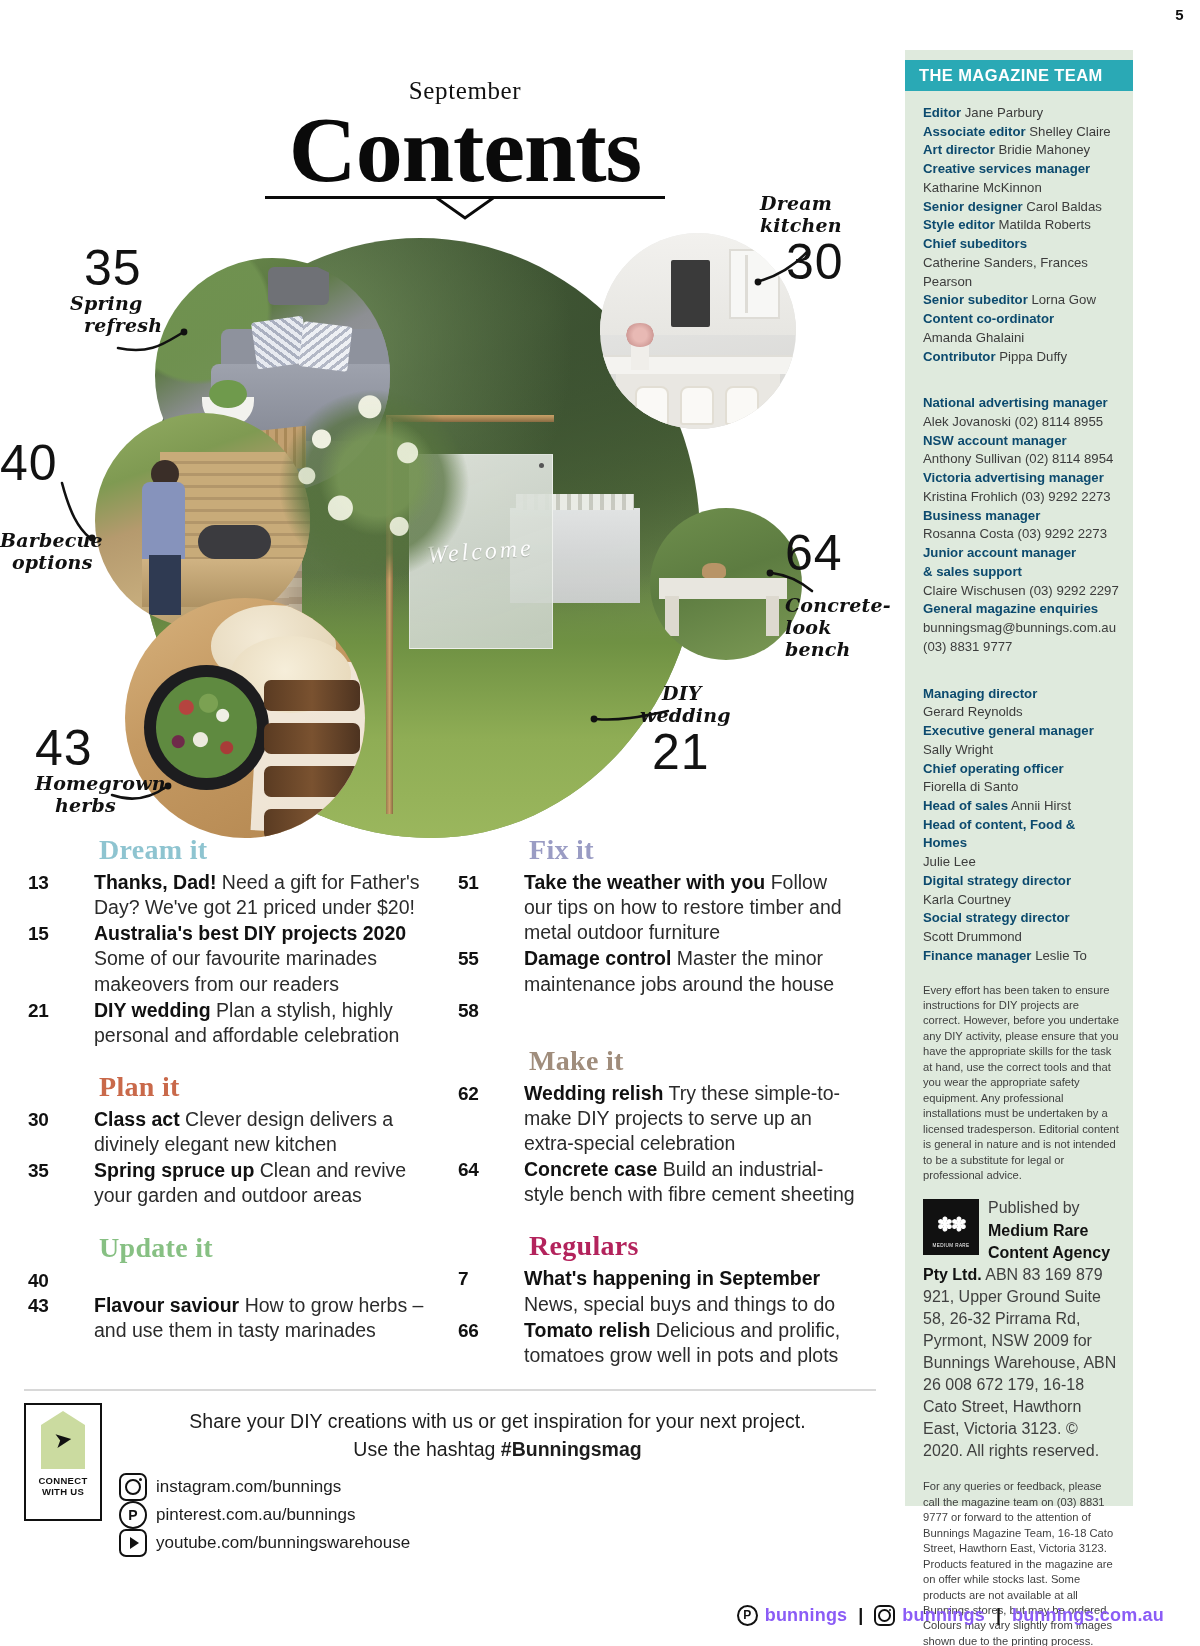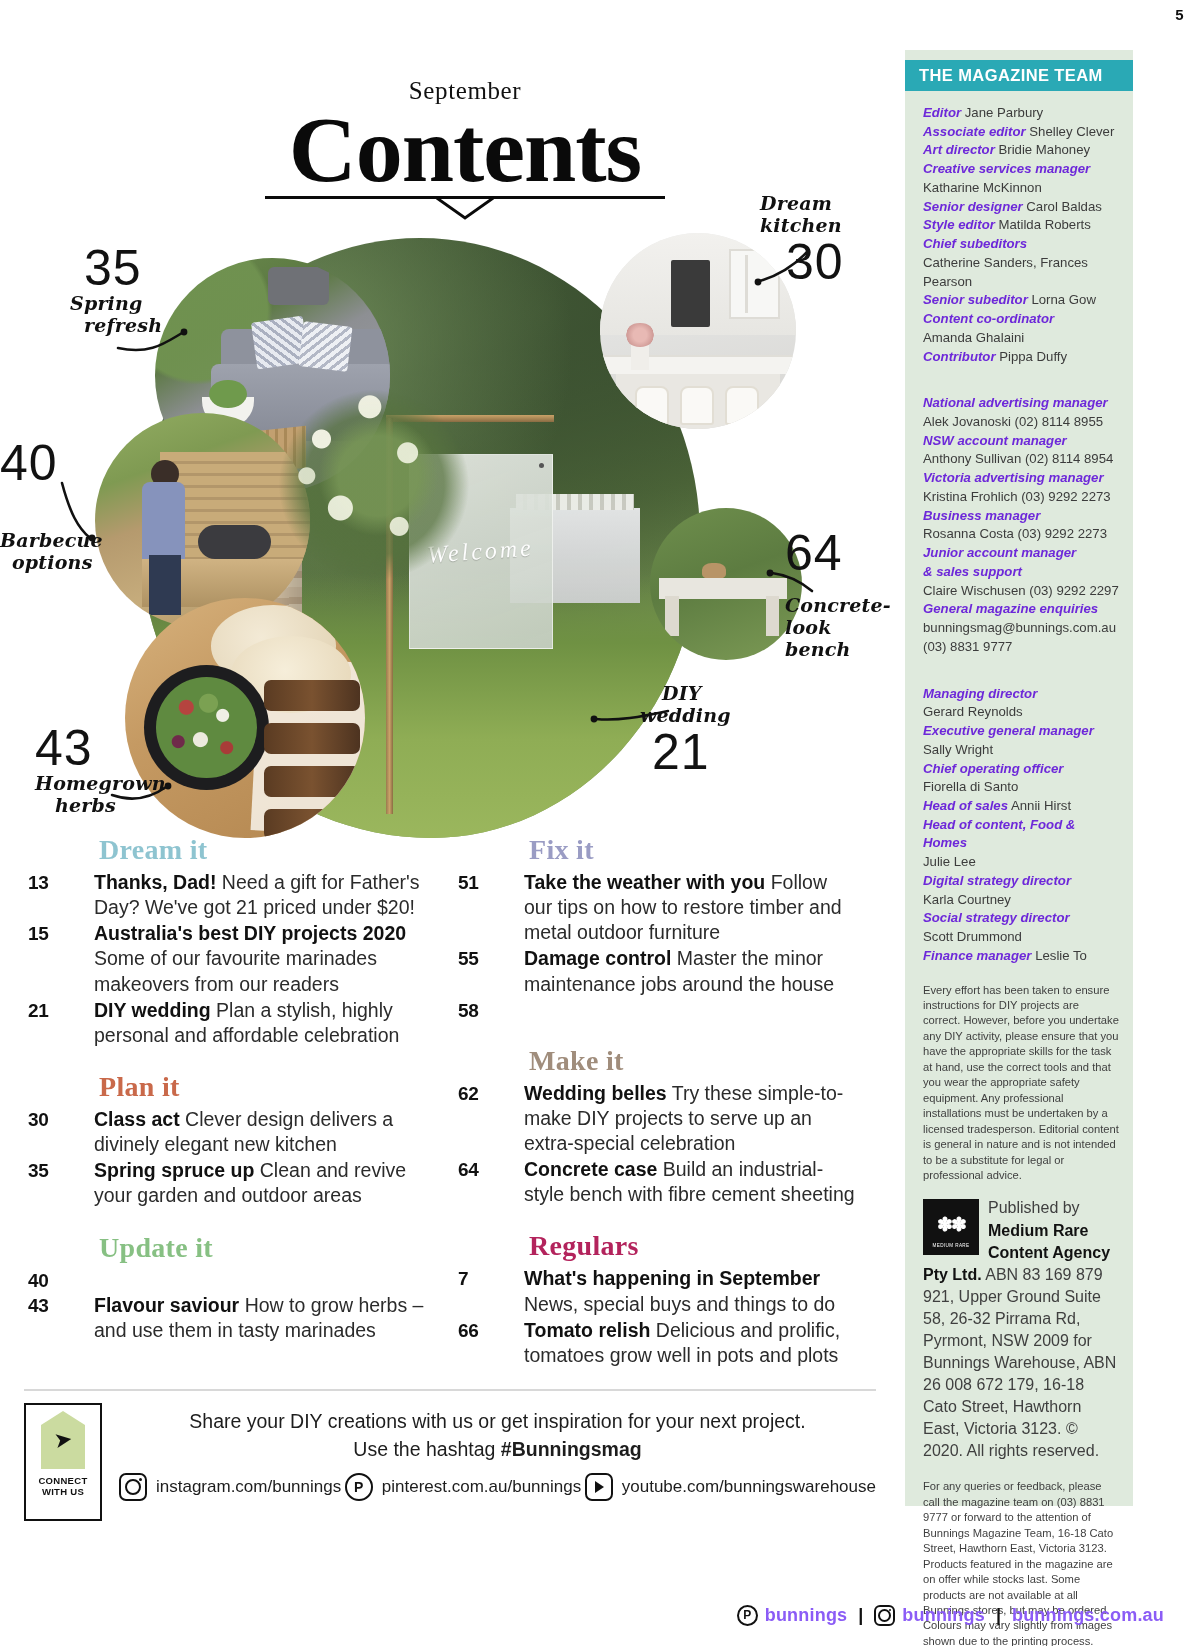--- a/index.html
+++ b/index.html
@@ -374,21 +374,21 @@
   }
   .connect-text {
     position:absolute; left:95px; top:4px; width:757px;
     text-align:center;
   }
   .connect-text .l1{ font-size:19.5px; color:#1d1d1d; line-height:1.45;}
   .connect-text .l2{ font-size:19.5px; color:#1d1d1d; line-height:1.45;}
   .connect-text .l2 b{ font-weight:bold;}
   .socials {
     position:absolute; left:95px; top:70px; width:757px;
-    display:flex; justify-content:space-between; align-items:flex-start;
+    display:flex; justify-content:space-between; align-items:flex-start;flex-direction:column;
   }
   .social { display:flex; align-items:center; gap:9px; }
   .social .txt { font-size:17px; color:#1d1d1d; }
   .ico {
     width:28px;height:28px;
     border:2.4px solid #111;
     display:flex;align-items:center;justify-content:center;
     font-size:14px;font-weight:bold;color:#111;flex:0 0 28px;
   }
   .ico.sq{ border-radius:7px; }
@@ -441,21 +441,21 @@
     position:relative;
     left:0;
   }
   .sb-title-wrap{ padding:0; }
   .sb-block{ margin-top:13px; }
   .sb-line{
     font-size:13.2px;
     line-height:1.42;
     color:#3c3c3c;
   }
-  .sb-line b{ color:#6d28d9; font-weight:bold;font-style:italic; }
+  .sb-line b{ color:#0c4a6e; font-weight:bold; }
   .sb-gap{ height:15px; }
 
   .fineprint{
     font-size:11.2px;
     line-height:1.38;
     color:#3f3f3f;
     margin-top:17px;
   }
   .pub-row{ margin-top:14px; }
   .pub-logo{
@@ -663,21 +663,21 @@
           <div class="pg">55</div>
           <div class="txt"><b>Damage control</b><span> Master the minor maintenance jobs around the house</span></div>
         </div>
         <div class="entry">
           <div class="pg">58</div>
         </div>
         <div class="sec-spacer"></div>
         <div class="sec-head" style="color: rgb(160, 141, 124);">Make it</div>
         <div class="entry">
           <div class="pg">62</div>
-          <div class="txt"><b>Wedding belles</b><span> Try these simple-to-make DIY projects to serve up an extra-special celebration</span></div>
+          <div class="txt"><b>Wedding relish</b><span> Try these simple-to-make DIY projects to serve up an extra-special celebration</span></div>
         </div>
         <div class="entry">
           <div class="pg">64</div>
           <div class="txt"><b>Concrete case</b><span> Build an industrial-style bench with fibre cement sheeting</span></div>
         </div>
         <div class="sec-spacer"></div>
         <div class="sec-head" style="color: rgb(179, 35, 92);">Regulars</div>
         <div class="entry">
           <div class="pg">7</div>
           <div class="txt"><b>What's happening in September</b><span> News, special buys and things to do</span></div>
@@ -725,21 +725,21 @@
 
 </div>
 
 <div class="sidebar">
   <div class="sb-title-wrap">
     <div class="sb-title">THE MAGAZINE TEAM</div>
   </div>
   <div class="sb-inner">
     <div class="sb-block" id="sb-editorial">
         <div class="sb-line"><b>Editor</b><span> Jane Parbury</span></div>
-        <div class="sb-line"><b>Associate editor</b><span> Shelley Clever</span></div>
+        <div class="sb-line"><b>Associate editor</b><span> Shelley Claire</span></div>
         <div class="sb-line"><b>Art director</b><span> Bridie Mahoney</span></div>
         <div class="sb-line"><b>Creative services manager</b></div>
         <div class="sb-line">Katharine McKinnon</div>
         <div class="sb-line"><b>Senior designer</b><span> Carol Baldas</span></div>
         <div class="sb-line"><b>Style editor</b><span> Matilda Roberts</span></div>
         <div class="sb-line"><b>Chief subeditors</b></div>
         <div class="sb-line">Catherine Sanders, Frances Pearson</div>
         <div class="sb-line"><b>Senior subeditor</b><span> Lorna Gow</span></div>
         <div class="sb-line"><b>Content co-ordinator</b></div>
         <div class="sb-line">Amanda Ghalaini</div>

